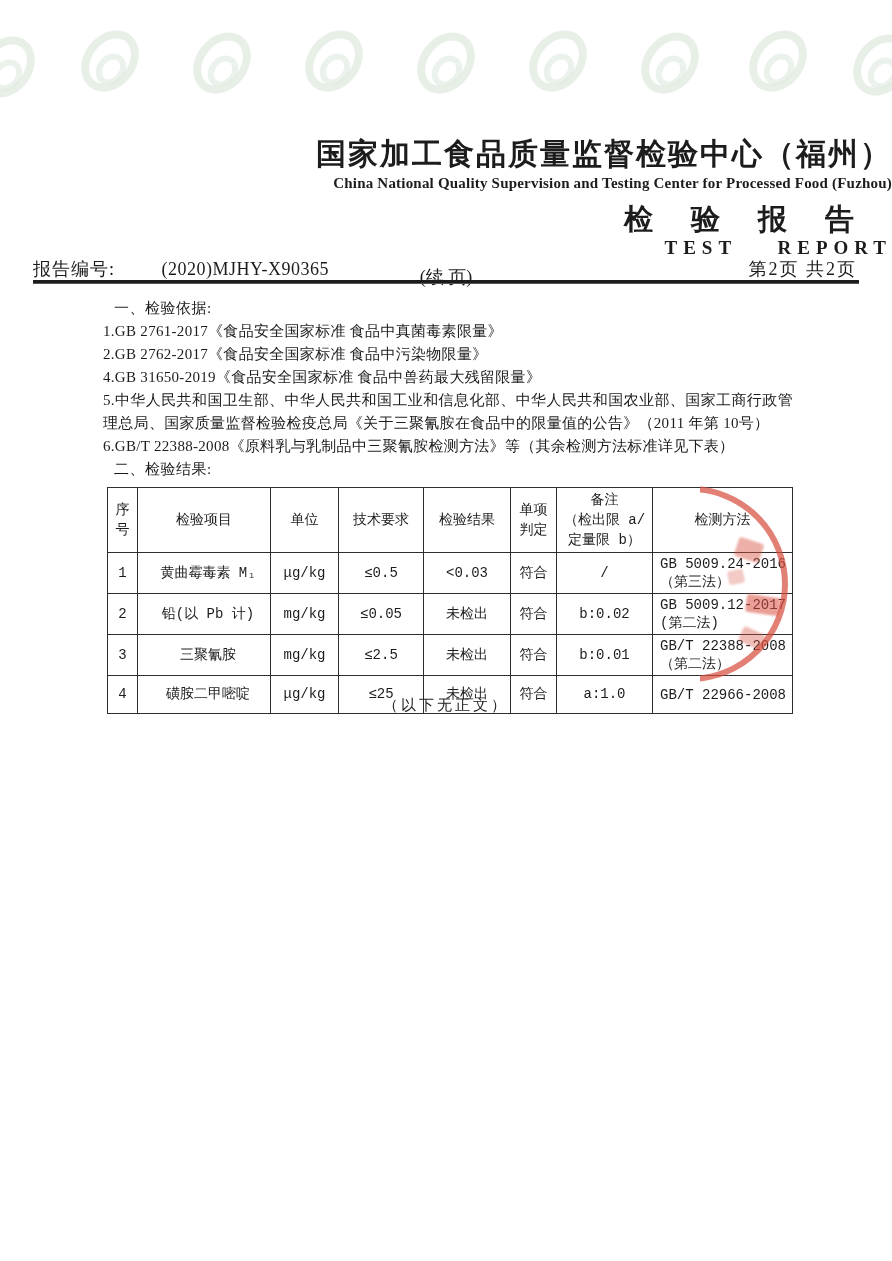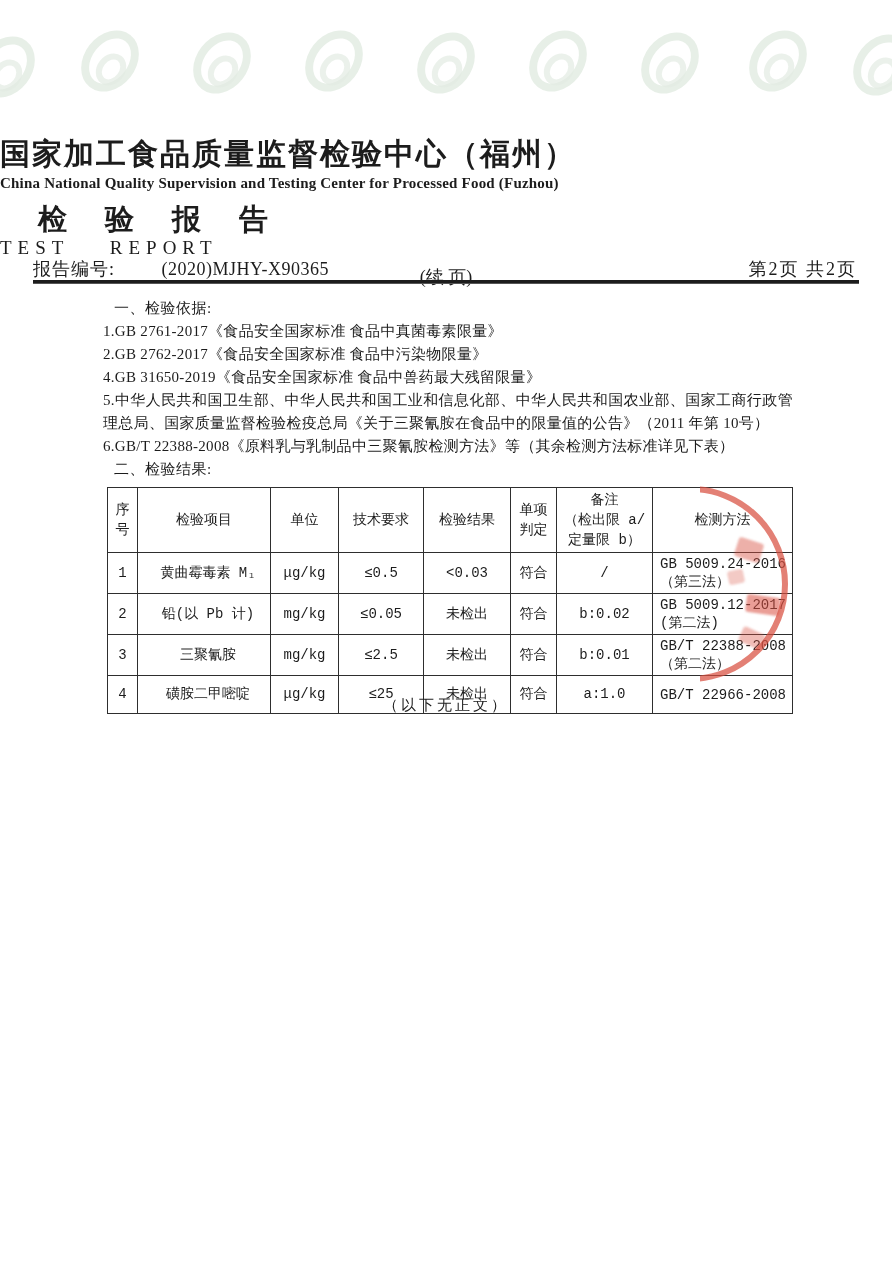--- a/index.html
+++ b/index.html
@@ -27,21 +27,21 @@
   .wm::after {
     content: "";
     position: absolute;
     left: 10px; top: 14px;
     width: 16px; height: 22px;
     border: 6px solid rgba(226, 235, 226, 0.7);
     border-radius: 50%;
   }
 
   
-  .doc-header { position: absolute; top: 136px; left: 0; width: 100%; text-align: left; }
+  .doc-header { position: absolute; top: 136px; left: 0; width: 100%; text-align: right; }
   .org-cn {
     font-size: 30px;
     font-weight: 700;
     letter-spacing: 2px;
     line-height: 36px;
   }
   .org-en {
     font-size: 15px;
     font-weight: 700;
     letter-spacing: 0.2px;
@@ -50,21 +50,21 @@
   .doc-title-cn {
     font-size: 29px;
     font-weight: 700;
     letter-spacing: 38px;
     padding-left: 38px;
     margin-top: 10px;
     line-height: 34px;
   }
   .doc-title-en {
     font-size: 19px;
-    font-weight: 400;
+    font-weight: 700;
     letter-spacing: 6px;
     word-spacing: 30px;
     margin-top: 1px;
   }
 
   
   .meta-row {
     position: absolute;
     top: 257px;
     left: 33px;

